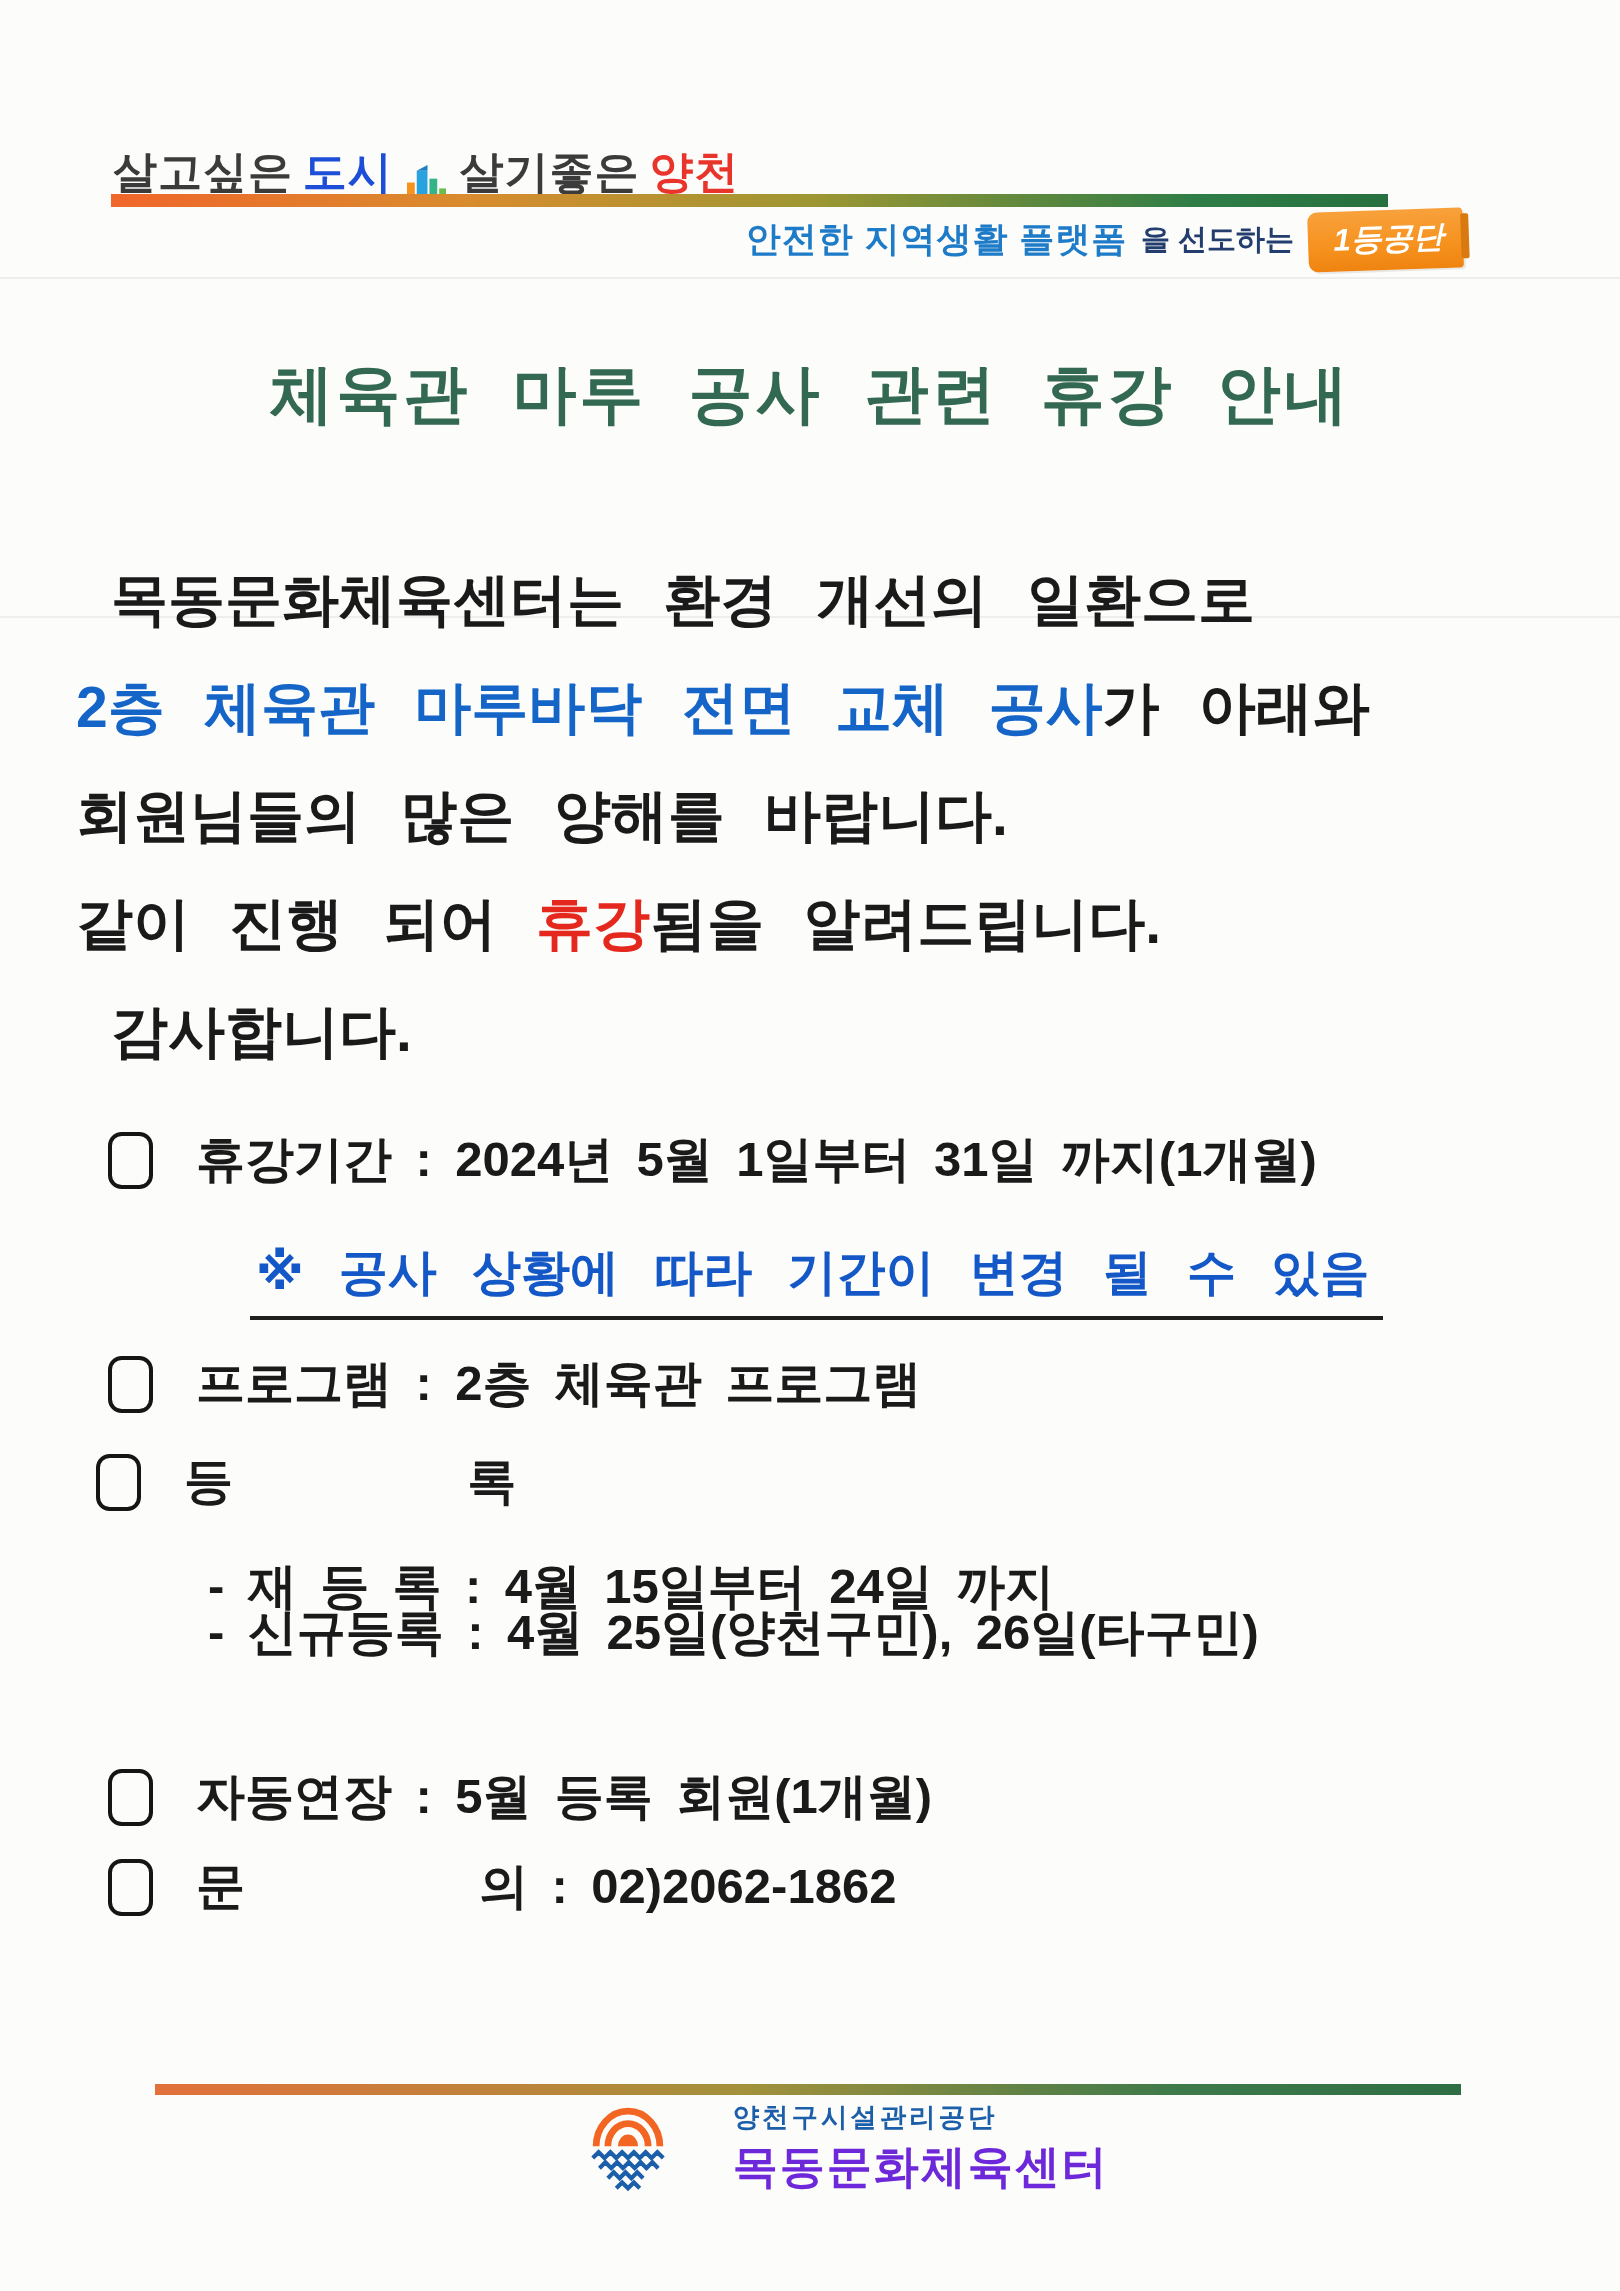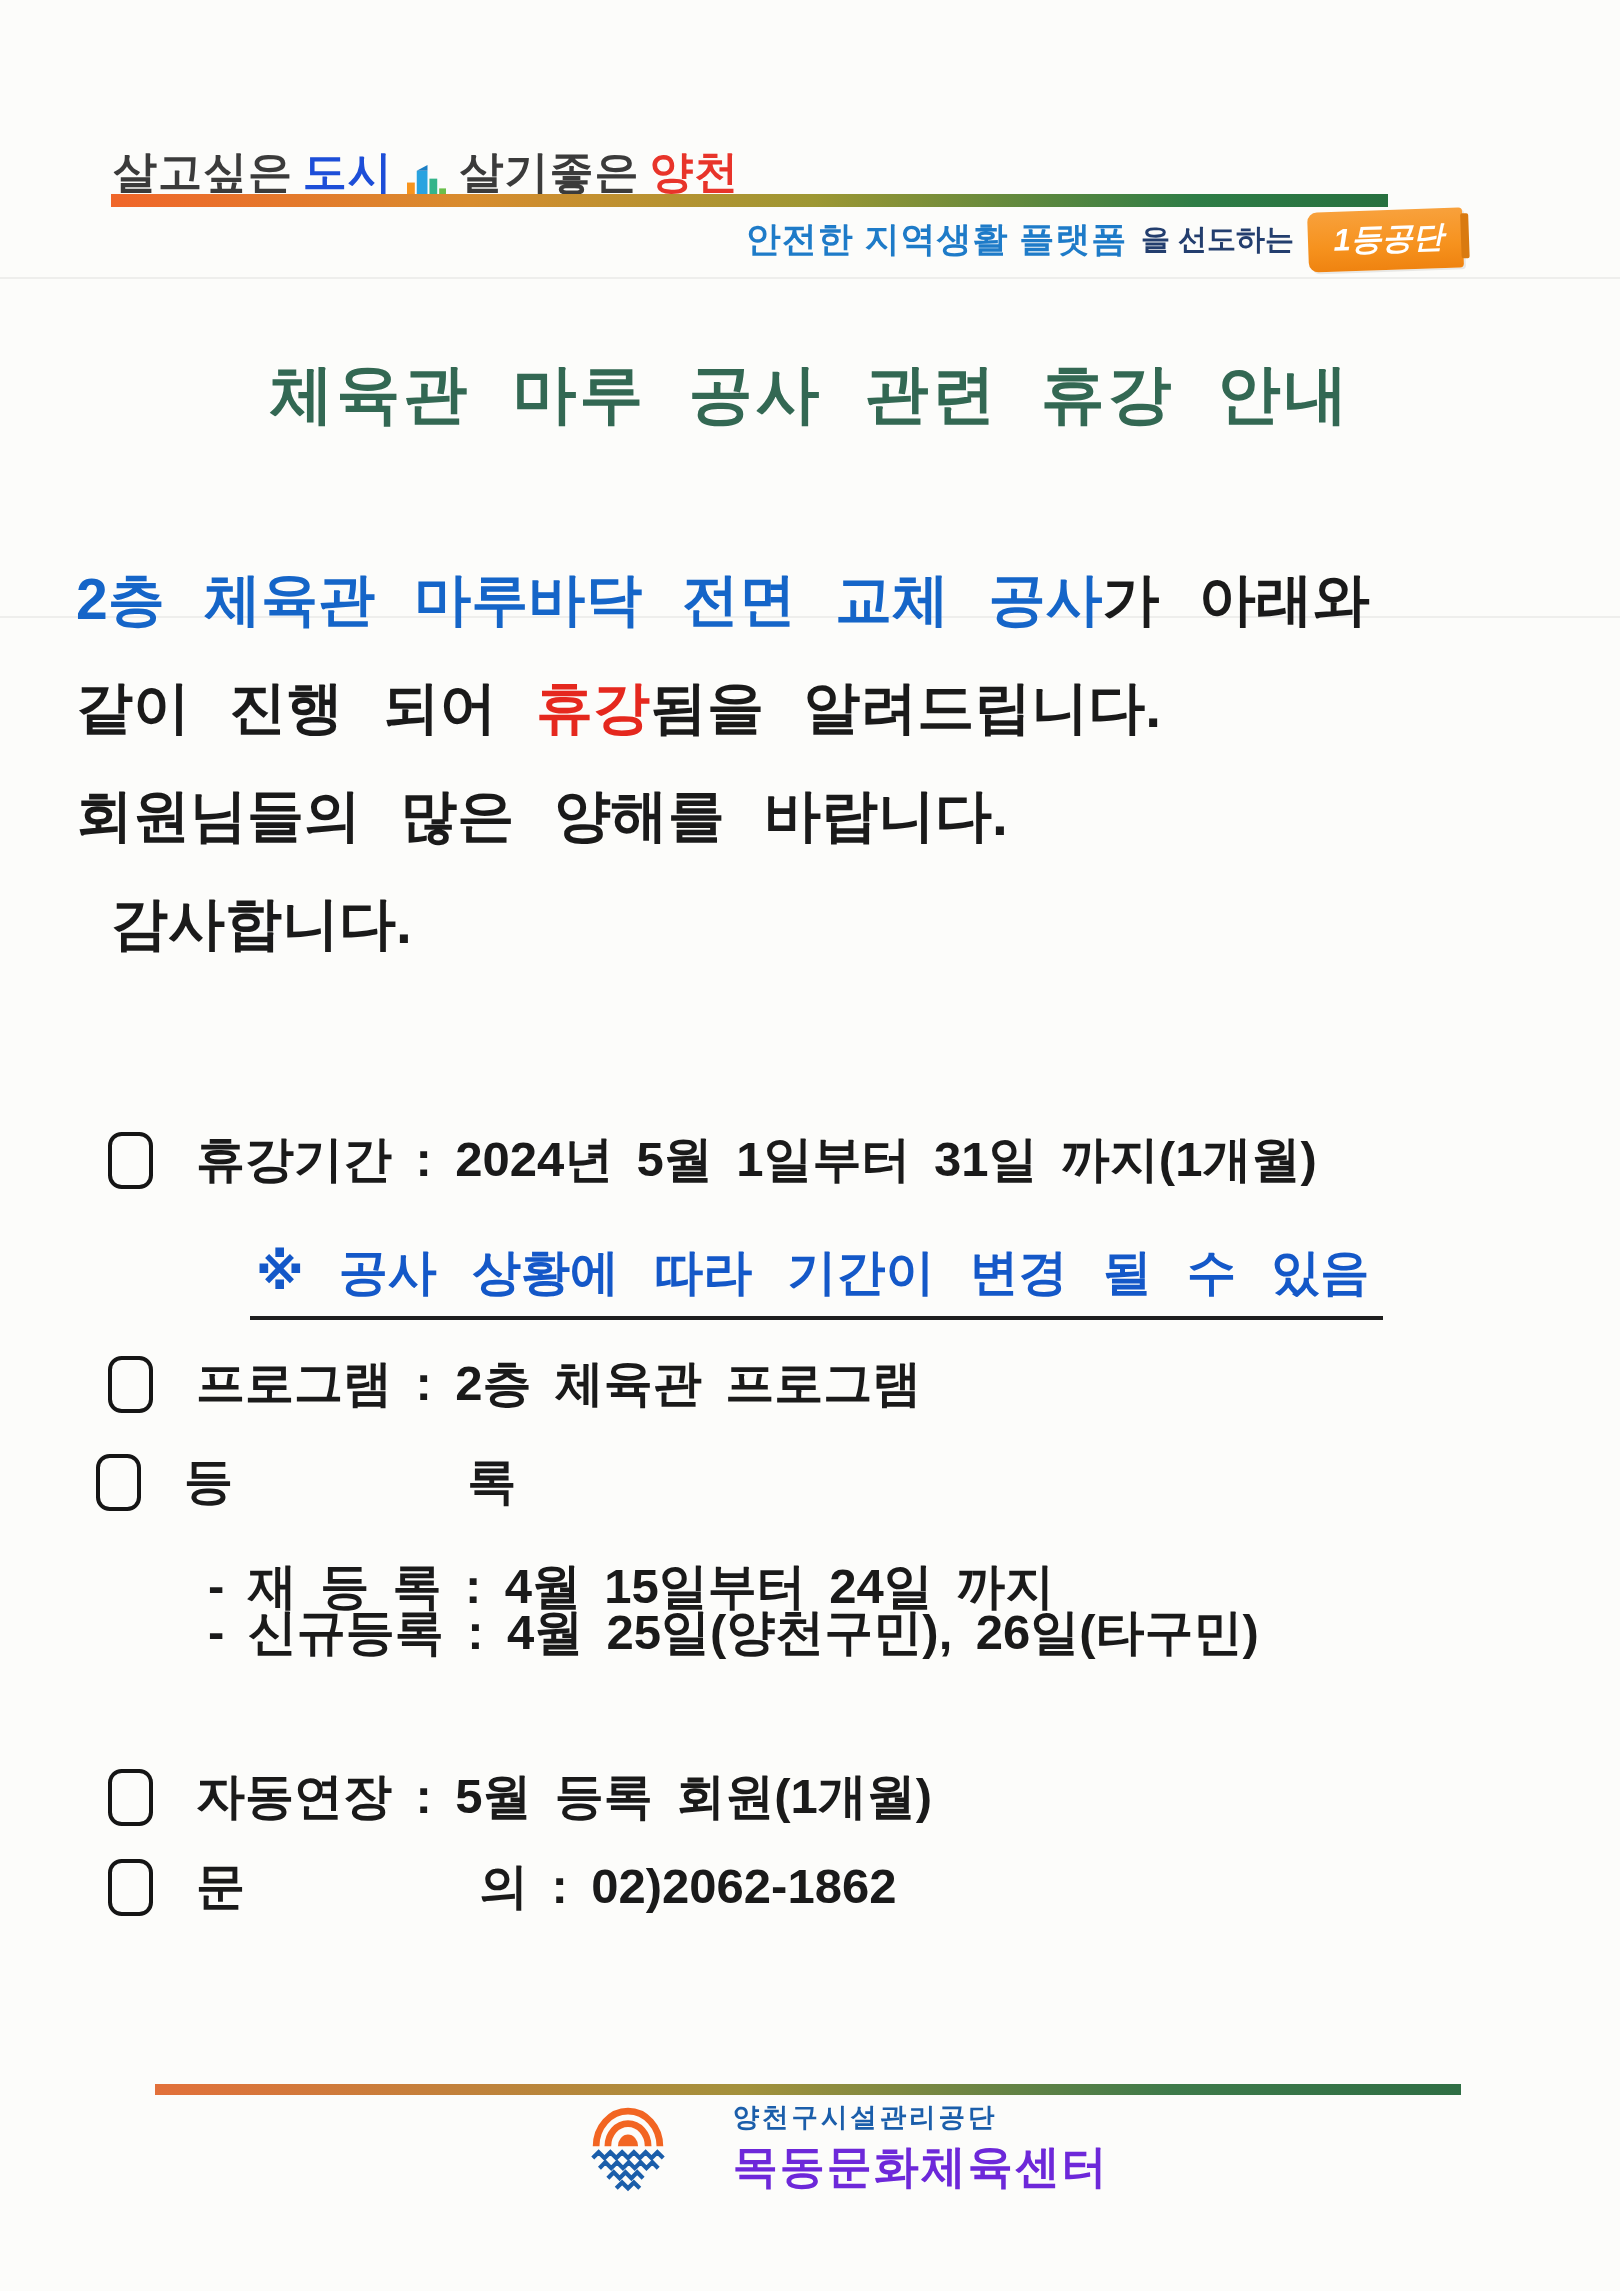--- a/index.html
+++ b/index.html
@@ -175,23 +175,24 @@
 
   <div class="slogan">
     <span class="s-blue">안전한 지역생활 플랫폼</span>
     <span class="s-navy">을 선도하는</span>
     <span class="badge">1등공단</span>
   </div>
 
   <h1 class="title">체육관 마루 공사 관련 휴강 안내</h1>
 
   <div class="body-text">
+    <p class="indent">목동문화체육센터는 환경 개선의 일환으로</p>
     <p><span class="blue-text">2층 체육관 마루바닥 전면 교체 공사</span><span>가 아래와</span></p>
+    <p>회원님들의 많은 양해를 바랍니다.</p>
     <p><span>같이 진행 되어 </span><span class="red-text">휴강</span><span>됨을 알려드립니다.</span></p>
-    <p>회원님들의 많은 양해를 바랍니다.</p>
     <p class="indent">감사합니다.</p>
   </div>
 
   <div class="row row-1">
     <span class="checkbox"></span>
     <span class="row-text">휴강기간 : 2024년 5월 1일부터 31일 까지(1개월)</span>
   </div>
 
   <div class="note">※ 공사 상황에 따라 기간이 변경 될 수 있음</div>
 

